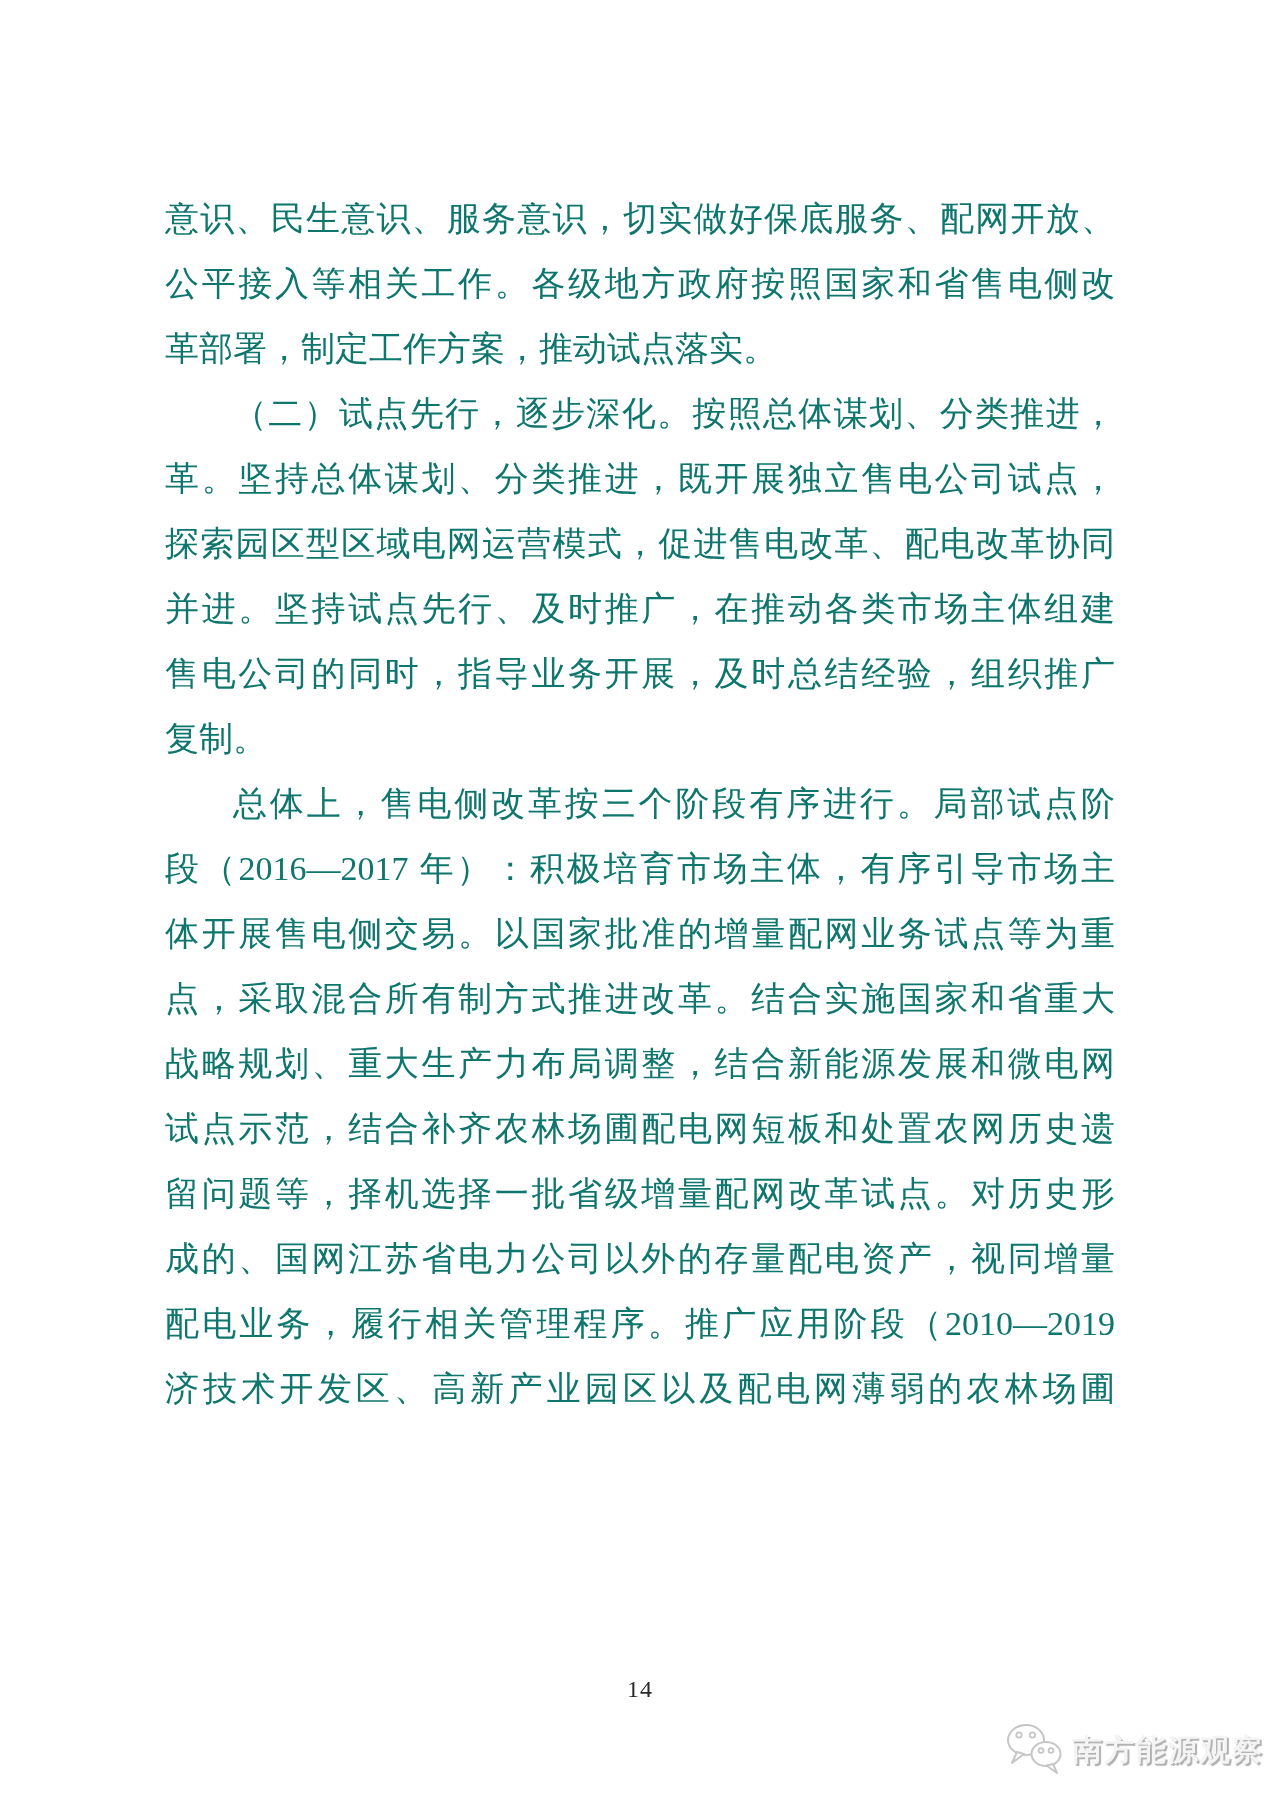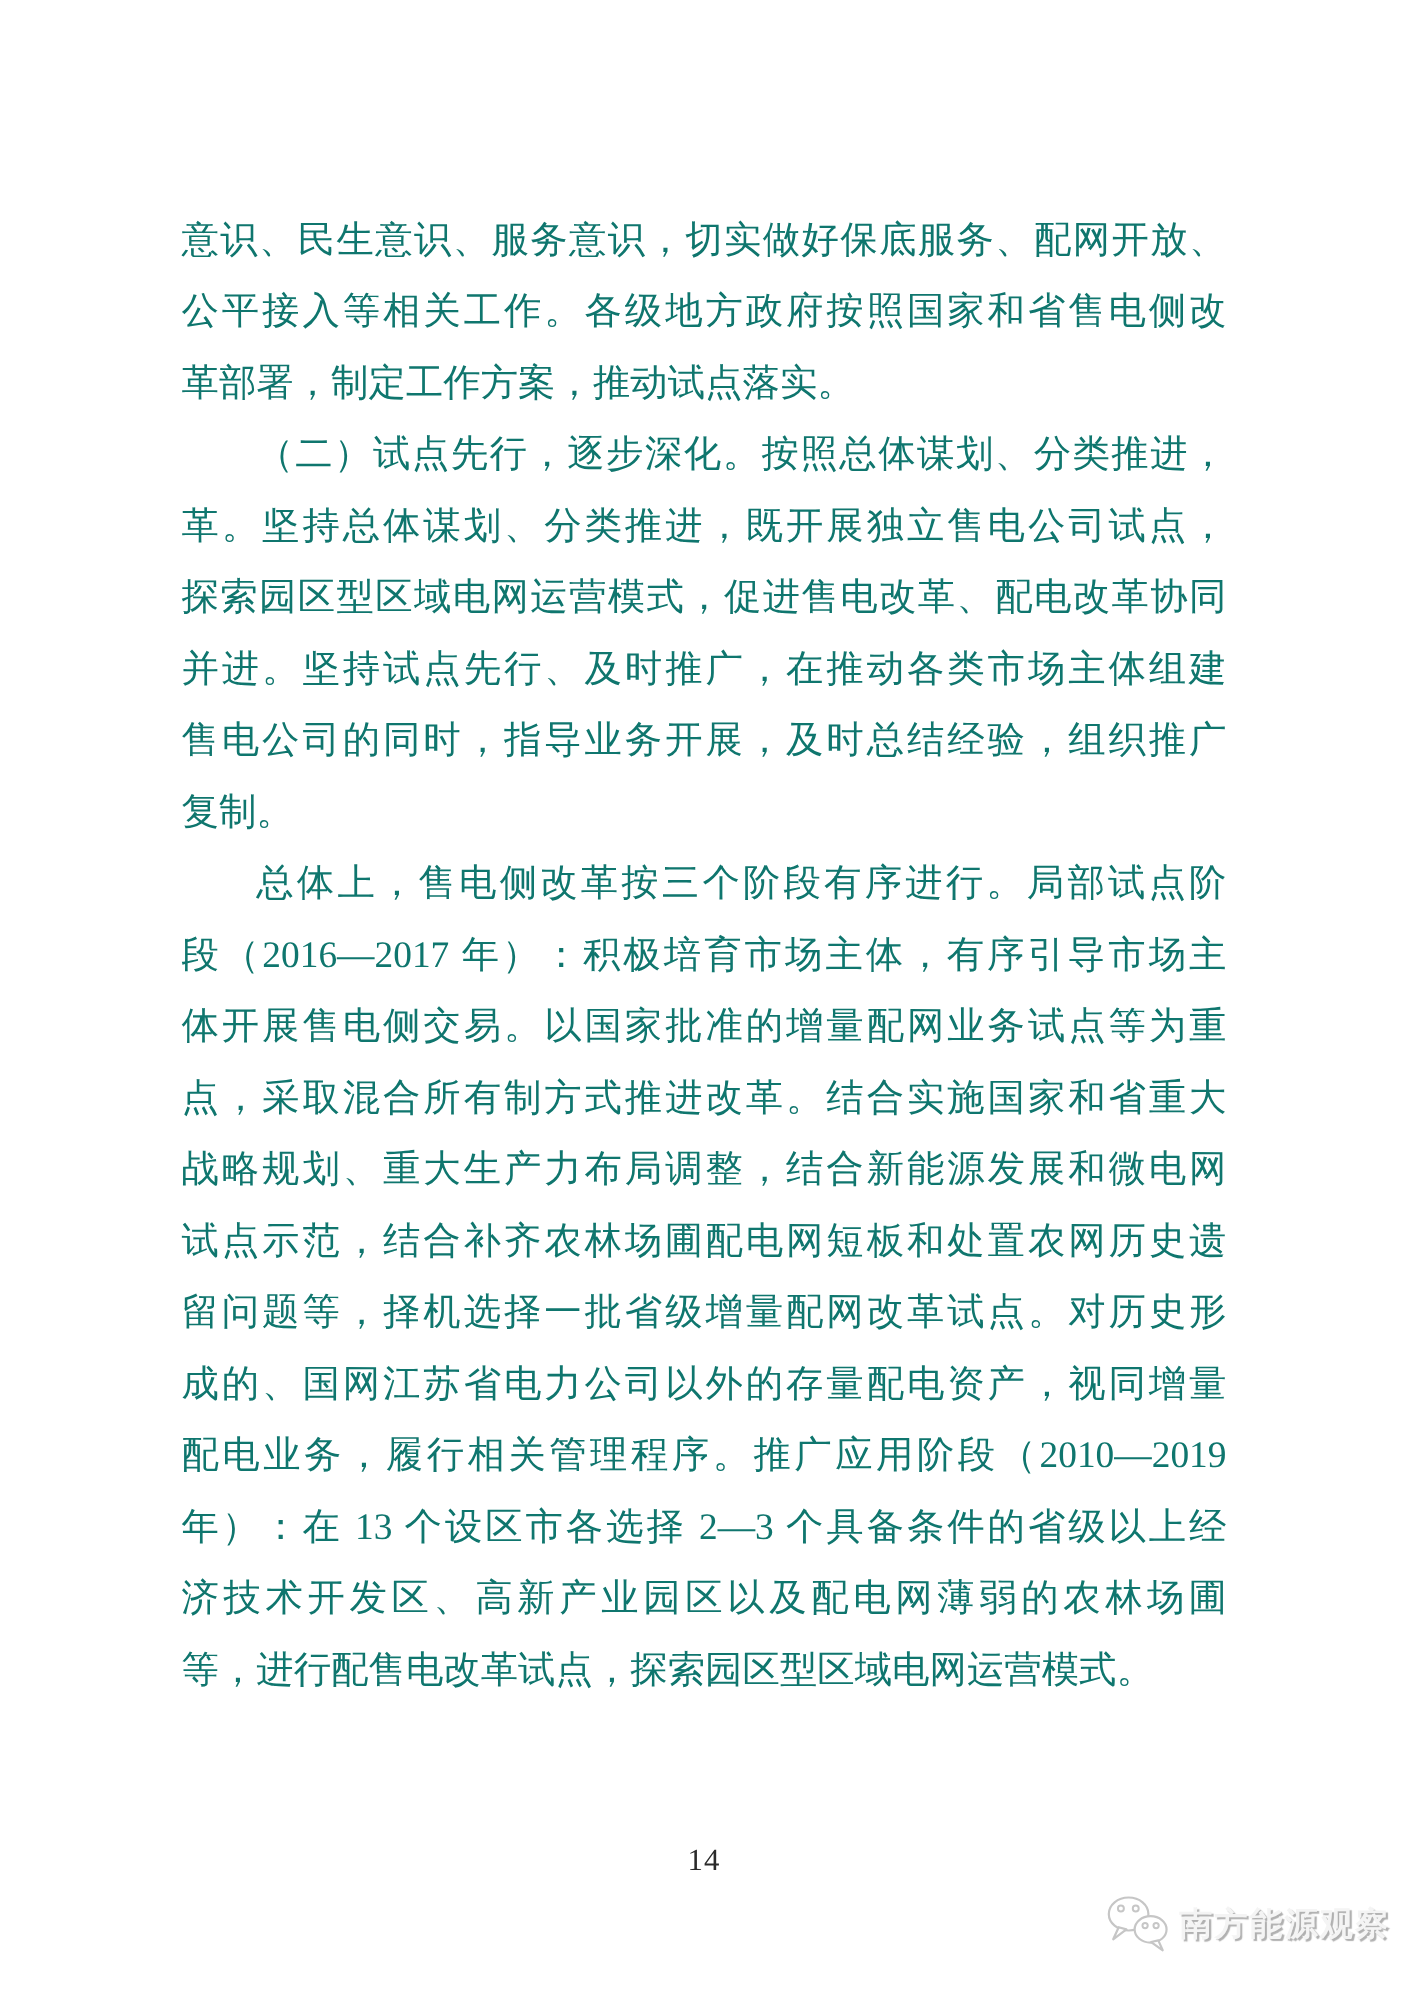--- a/index.html
+++ b/index.html
@@ -35,21 +35,21 @@
   }
   .line.para-last {
     text-align-last: left;
   }
   .page-num {
     position: absolute;
     top: 1676px;
     left: 0;
     width: 1280px;
     text-align: center;
-    font-size: 28px;
+    font-size: 24px;
     color: #2a2a2a;
     letter-spacing: 1px;
   }
   .watermark {
     position: absolute;
     top: 1722px;
     right: 16px;
     display: flex;
     align-items: center;
     gap: 6px;
@@ -87,23 +87,21 @@
     <div class="line para-last">复制。</div>
     <div class="line para-first">总体上，售电侧改革按三个阶段有序进行。局部试点阶</div>
     <div class="line">段（2016—2017 年）：积极培育市场主体，有序引导市场主</div>
     <div class="line">体开展售电侧交易。以国家批准的增量配网业务试点等为重</div>
     <div class="line">点，采取混合所有制方式推进改革。结合实施国家和省重大</div>
     <div class="line">战略规划、重大生产力布局调整，结合新能源发展和微电网</div>
     <div class="line">试点示范，结合补齐农林场圃配电网短板和处置农网历史遗</div>
     <div class="line">留问题等，择机选择一批省级增量配网改革试点。对历史形</div>
     <div class="line">成的、国网江苏省电力公司以外的存量配电资产，视同增量</div>
     <div class="line">配电业务，履行相关管理程序。推广应用阶段（2010—2019</div>
-    <div class="line">年）：在 13 个设区市各选择 2—3 个具备条件的省级以上经</div>
     <div class="line">济技术开发区、高新产业园区以及配电网薄弱的农林场圃</div>
-    <div class="line para-last">等，进行配售电改革试点，探索园区型区域电网运营模式。</div>
   </main>
 
   <div class="page-num">14</div>
 
   <div class="watermark">
     <span class="wm-icon">
       <svg width="62" height="56" viewBox="0 0 62 56" xmlns="http://www.w3.org/2000/svg">
         <ellipse cx="22" cy="18" rx="18" ry="15" fill="#ffffff" stroke="#c6c6c6" stroke-width="2"></ellipse>
         <path d="M13 30 L8 41 L20 32 Z" fill="#ffffff" stroke="#c6c6c6" stroke-width="2" stroke-linejoin="round"></path>
         <circle cx="15" cy="13" r="2.7" fill="none" stroke="#c6c6c6" stroke-width="1.8"></circle>

